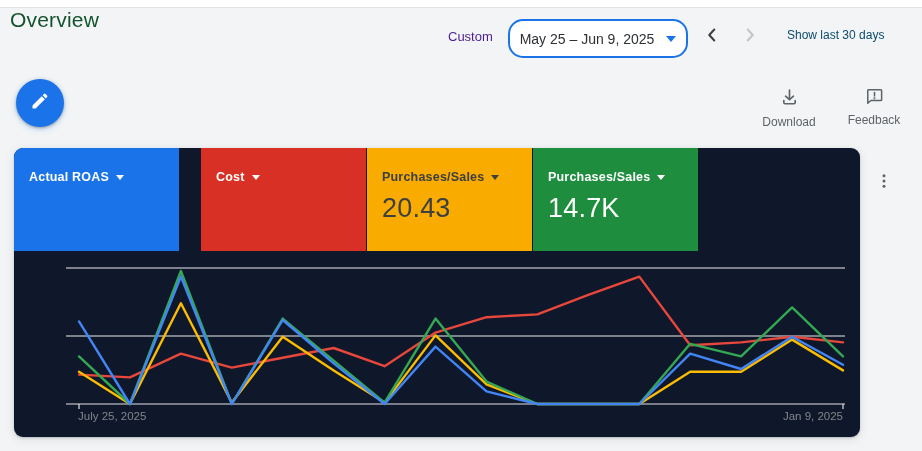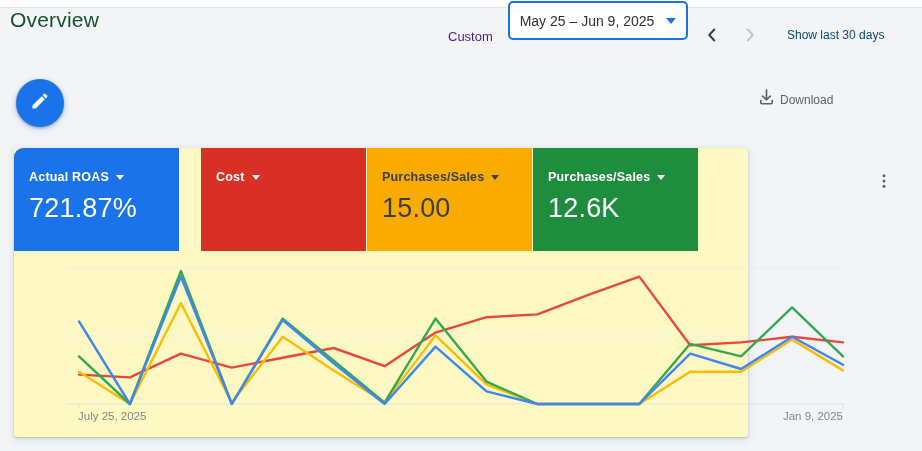--- a/index.html
+++ b/index.html
@@ -16,22 +16,22 @@
   .page-title {
     position:absolute; left:10px; top:8px;
     font-size:21px; color:#14532d; letter-spacing:.2px;
   }
   
   .custom-label {
     position:absolute; left:448px; top:29px;
     font-size:13px; color:#4c1d95;
   }
   .date-box {
-    position:absolute; left:508px; top:1px; width:180px; height:39px;
-    background:#fff; border:2px solid #1a73e8; border-radius:5px;
+    position:absolute; left:508px; top:19px; width:180px; height:39px;
+    background:#fff; border:2px solid #1a73e8; border-radius:15px;
     display:flex; align-items:center; justify-content:center; gap:12px;
     cursor:pointer;
   }
   .date-box .date-text { font-size:14px; color:#2d3134; }
   .caret-down {
     width:0; height:0; border-left:5px solid transparent; border-right:5px solid transparent;
     border-top:6px solid #1a73e8; display:inline-block;
   }
   .nav-btn {
     position:absolute; top:21px; width:30px; height:30px;
@@ -44,30 +44,30 @@
     position:absolute; left:787px; top:28px;
     font-size:12px; font-weight:500; color:#0c4a6e; cursor:pointer; white-space:nowrap;
   }
   
   .edit-fab {
     position:absolute; left:16px; top:79px; width:48px; height:48px; border-radius:50%;
     background:#1a73e8; display:flex; align-items:center; justify-content:center;
     box-shadow:0 1px 3px rgba(0,0,0,.3), 0 2px 6px rgba(26,115,232,.25); cursor:pointer;
   }
   .tool-btn {
-    position:absolute; top:87px; display:flex; flex-direction:row; align-items:center;
+    position:absolute; top:87px; display:flex; flex-direction:column; align-items:center;
     gap:3px; cursor:pointer; color:#5f6368;
   }
   .tool-btn.download { left:756px; width:66px; }
   .tool-btn.feedback { left:843px; width:62px; }
   .tool-btn .tool-label { font-size:12px; color:#5f6368; }
   
   .panel {
-    position:absolute; left:14px; top:148px; width:734px; height:289px;
-    background:#fef9c3; border-radius:3px;
+    position:absolute; left:14px; top:148px; width:846px; height:289px;
+    background:#0f172a; border-radius:9px;
     box-shadow:0 1px 2px rgba(60,64,67,.25), 0 2px 8px 1px rgba(60,64,67,.1);
   }
   .scorecards {
     position:absolute; left:0; top:0; height:103px; display:flex; gap:1px;
   }
   .scorecard {
     width:165px; height:103px; padding:22px 0 0 15px; cursor:pointer;
   }
   .scorecard:first-child { border-top-left-radius:9px; }
   .scorecard .card-label {
@@ -136,50 +136,59 @@
     <span>
       <svg width="21" height="21" viewBox="0 0 24 24" fill="none" stroke="#5f6368" stroke-width="1.9" stroke-linecap="round" stroke-linejoin="round">
         <path d="M12 3.5v10.5"></path>
           <path d="M7.5 10.5 12 14.5l4.5-4"></path>
         <path d="M5.5 15.5v2.2a1.4 1.4 0 0 0 1.4 1.4h10.2a1.4 1.4 0 0 0 1.4-1.4v-2.2"></path>
       </svg>
     </span>
     <span class="tool-label">Download</span>
   </div>
 
+  <div class="tool-btn feedback">
+    <span>
+      <svg width="19" height="19" viewBox="0 0 24 24" fill="none" stroke="#5f6368" stroke-width="1.9" stroke-linejoin="round">
+        <path d="M5 3.5h15a1 1 0 0 1 1 1V16a1 1 0 0 1-1 1H7.5L3.5 20.5v-16a1 1 0 0 1 1.5-1z"></path>
+        <path d="M12 7v4.5" stroke-linecap="round"></path>
+        <circle cx="12" cy="14.3" r="0.4" fill="#5f6368"></circle>
+      </svg>
+    </span>
+    <span class="tool-label">Feedback</span>
+  </div>
 
   <div class="panel">
 
     <div class="scorecards" id="scorecards">
         <div class="scorecard" style="background: rgb(26, 115, 232); color: rgb(255, 255, 255);">
           <div class="card-label">
             <span>Actual ROAS</span>
             <span class="card-caret"></span>
           </div>
-          <div class="card-value">721.87%</div>
         </div>
         <div class="scorecard" style="background: rgb(217, 48, 37); color: rgb(255, 255, 255); margin-left: 21px;">
           <div class="card-label">
             <span>Cost</span>
             <span class="card-caret"></span>
           </div>
         </div>
         <div class="scorecard" style="background: rgb(249, 171, 0); color: rgb(60, 64, 67);">
           <div class="card-label">
             <span>Purchases/Sales</span>
             <span class="card-caret"></span>
           </div>
-          <div class="card-value">15.00</div>
+          <div class="card-value">20.43</div>
         </div>
         <div class="scorecard" style="background: rgb(30, 142, 62); color: rgb(255, 255, 255);">
           <div class="card-label">
             <span>Purchases/Sales</span>
             <span class="card-caret"></span>
           </div>
-          <div class="card-value">12.6K</div>
+          <div class="card-value">14.7K</div>
         </div>
       </div>
 
     <button class="overflow-btn">
       <span>
         <svg width="18" height="22" viewBox="0 0 24 24" fill="#5f6368">
           <circle cx="12" cy="5" r="2"></circle>
             <circle cx="12" cy="12" r="2"></circle>
             <circle cx="12" cy="19" r="2"></circle>
         </svg>

